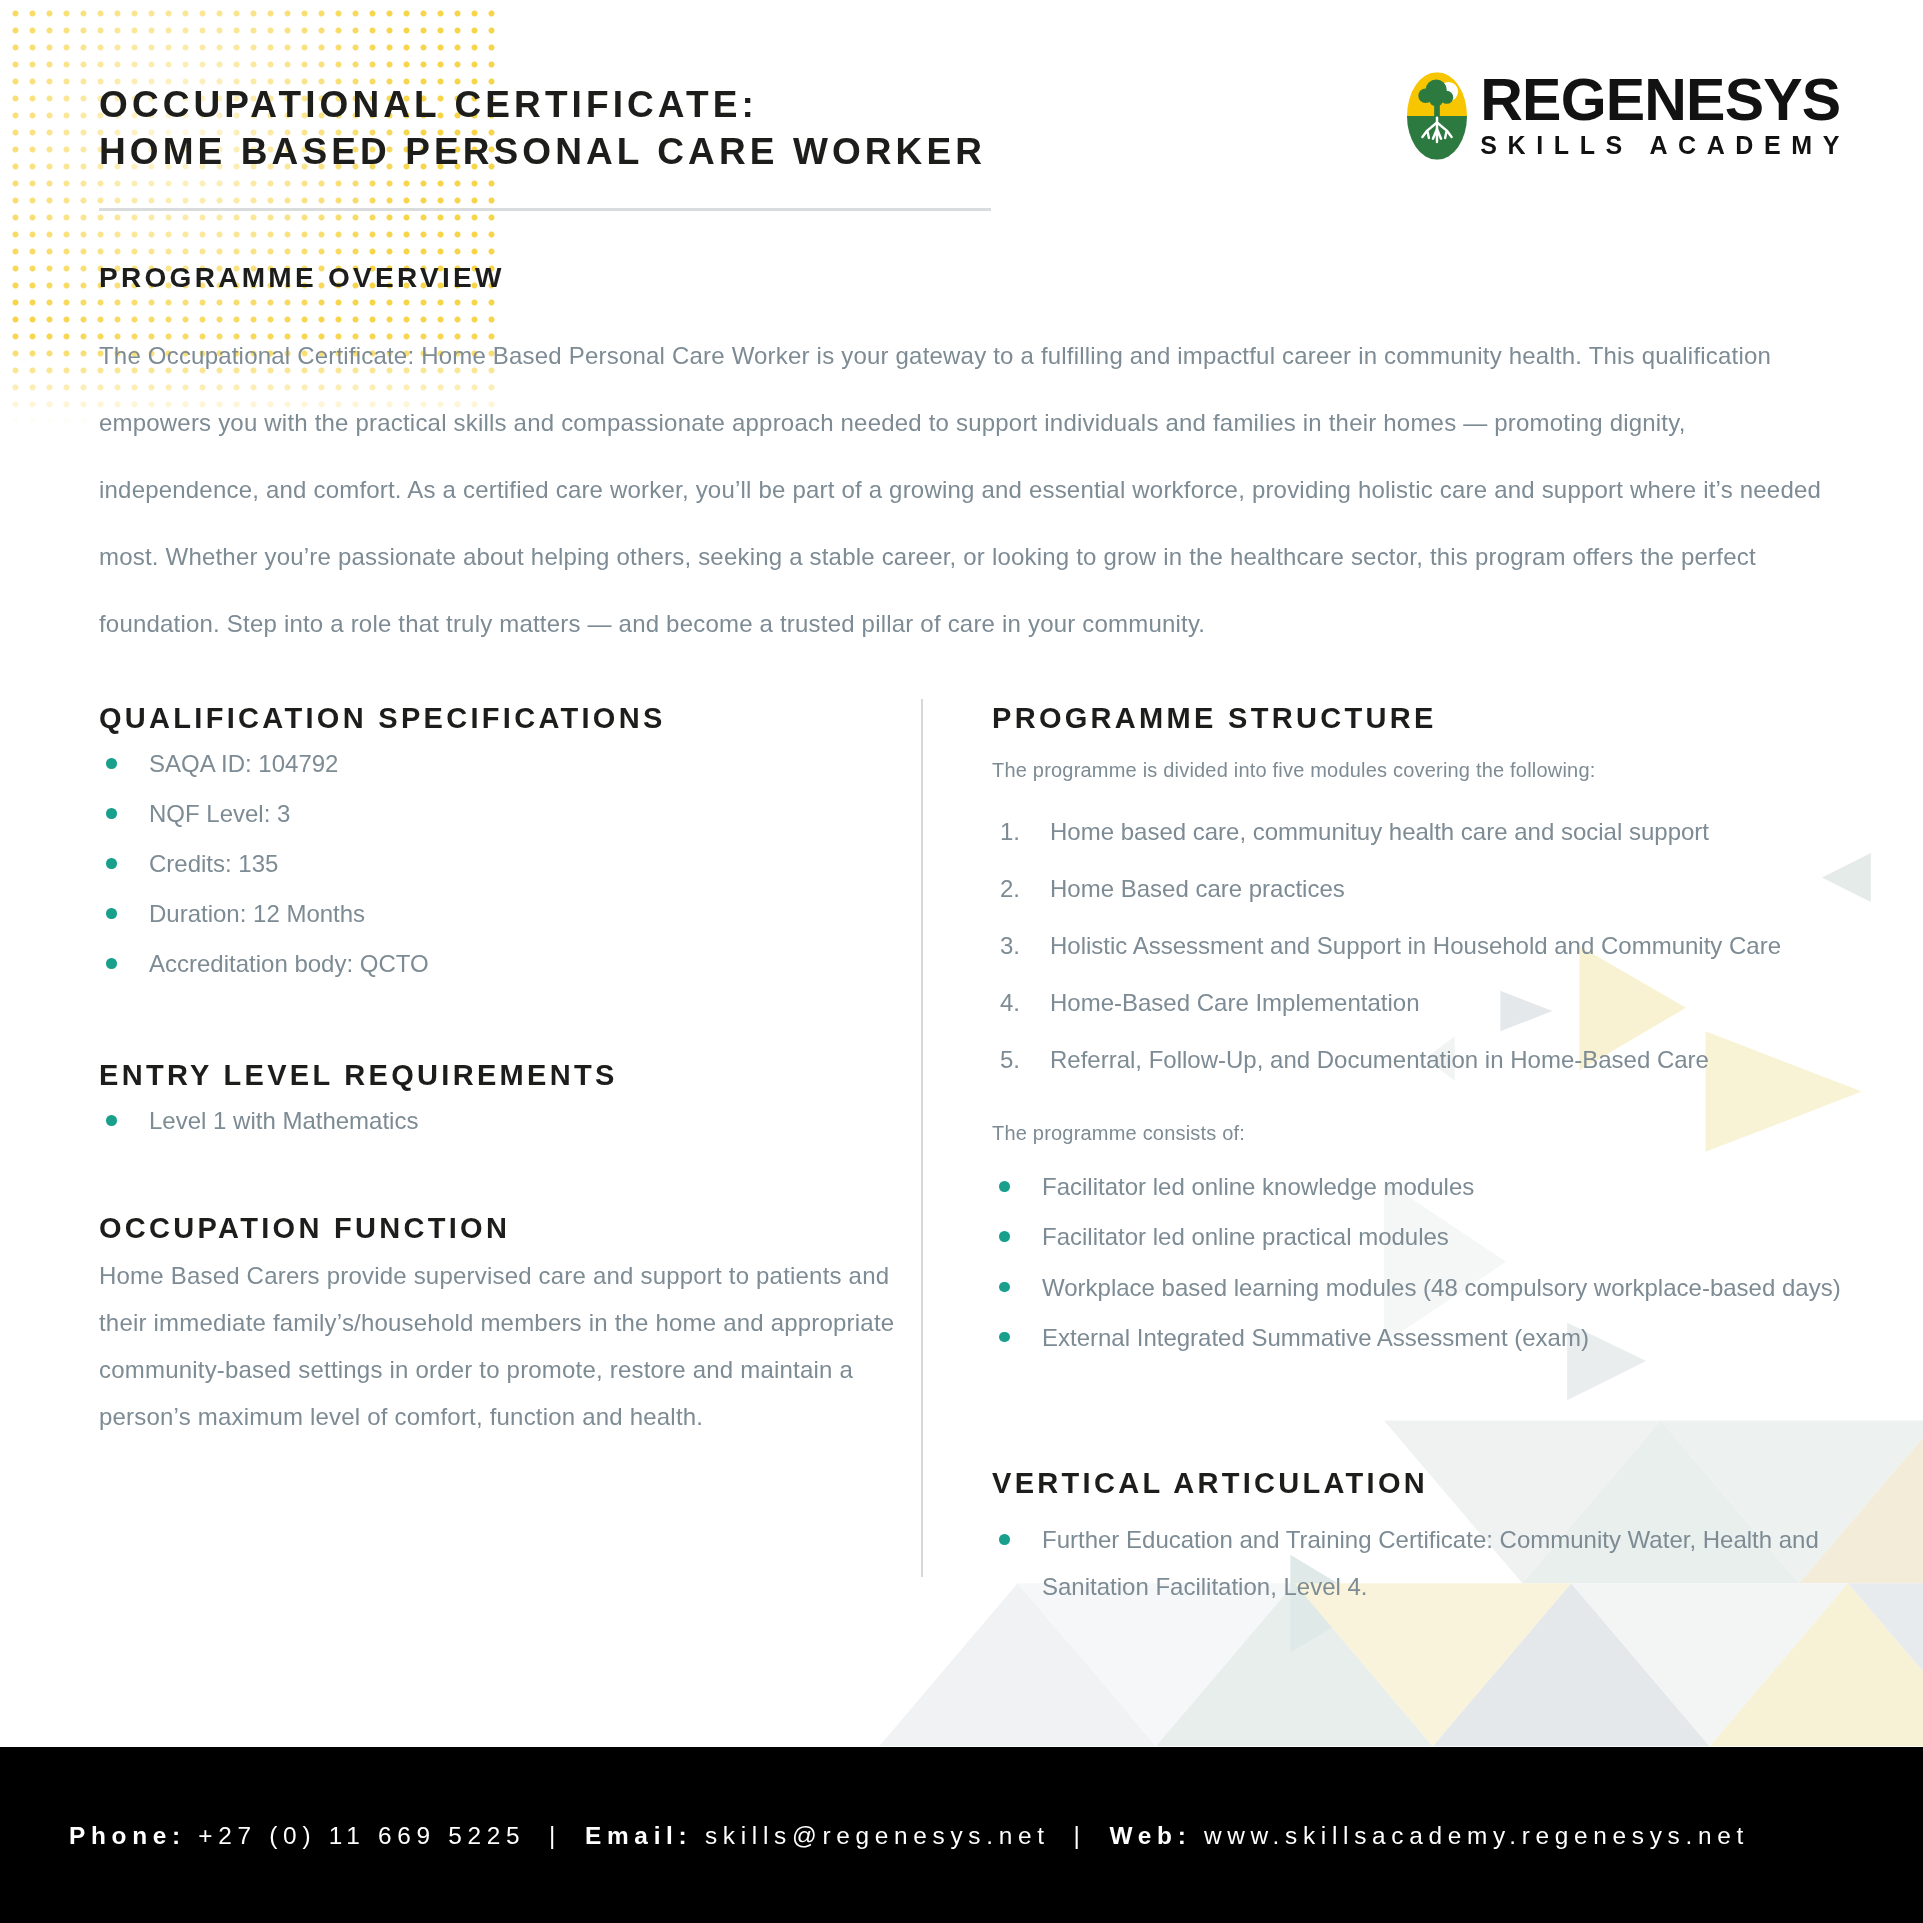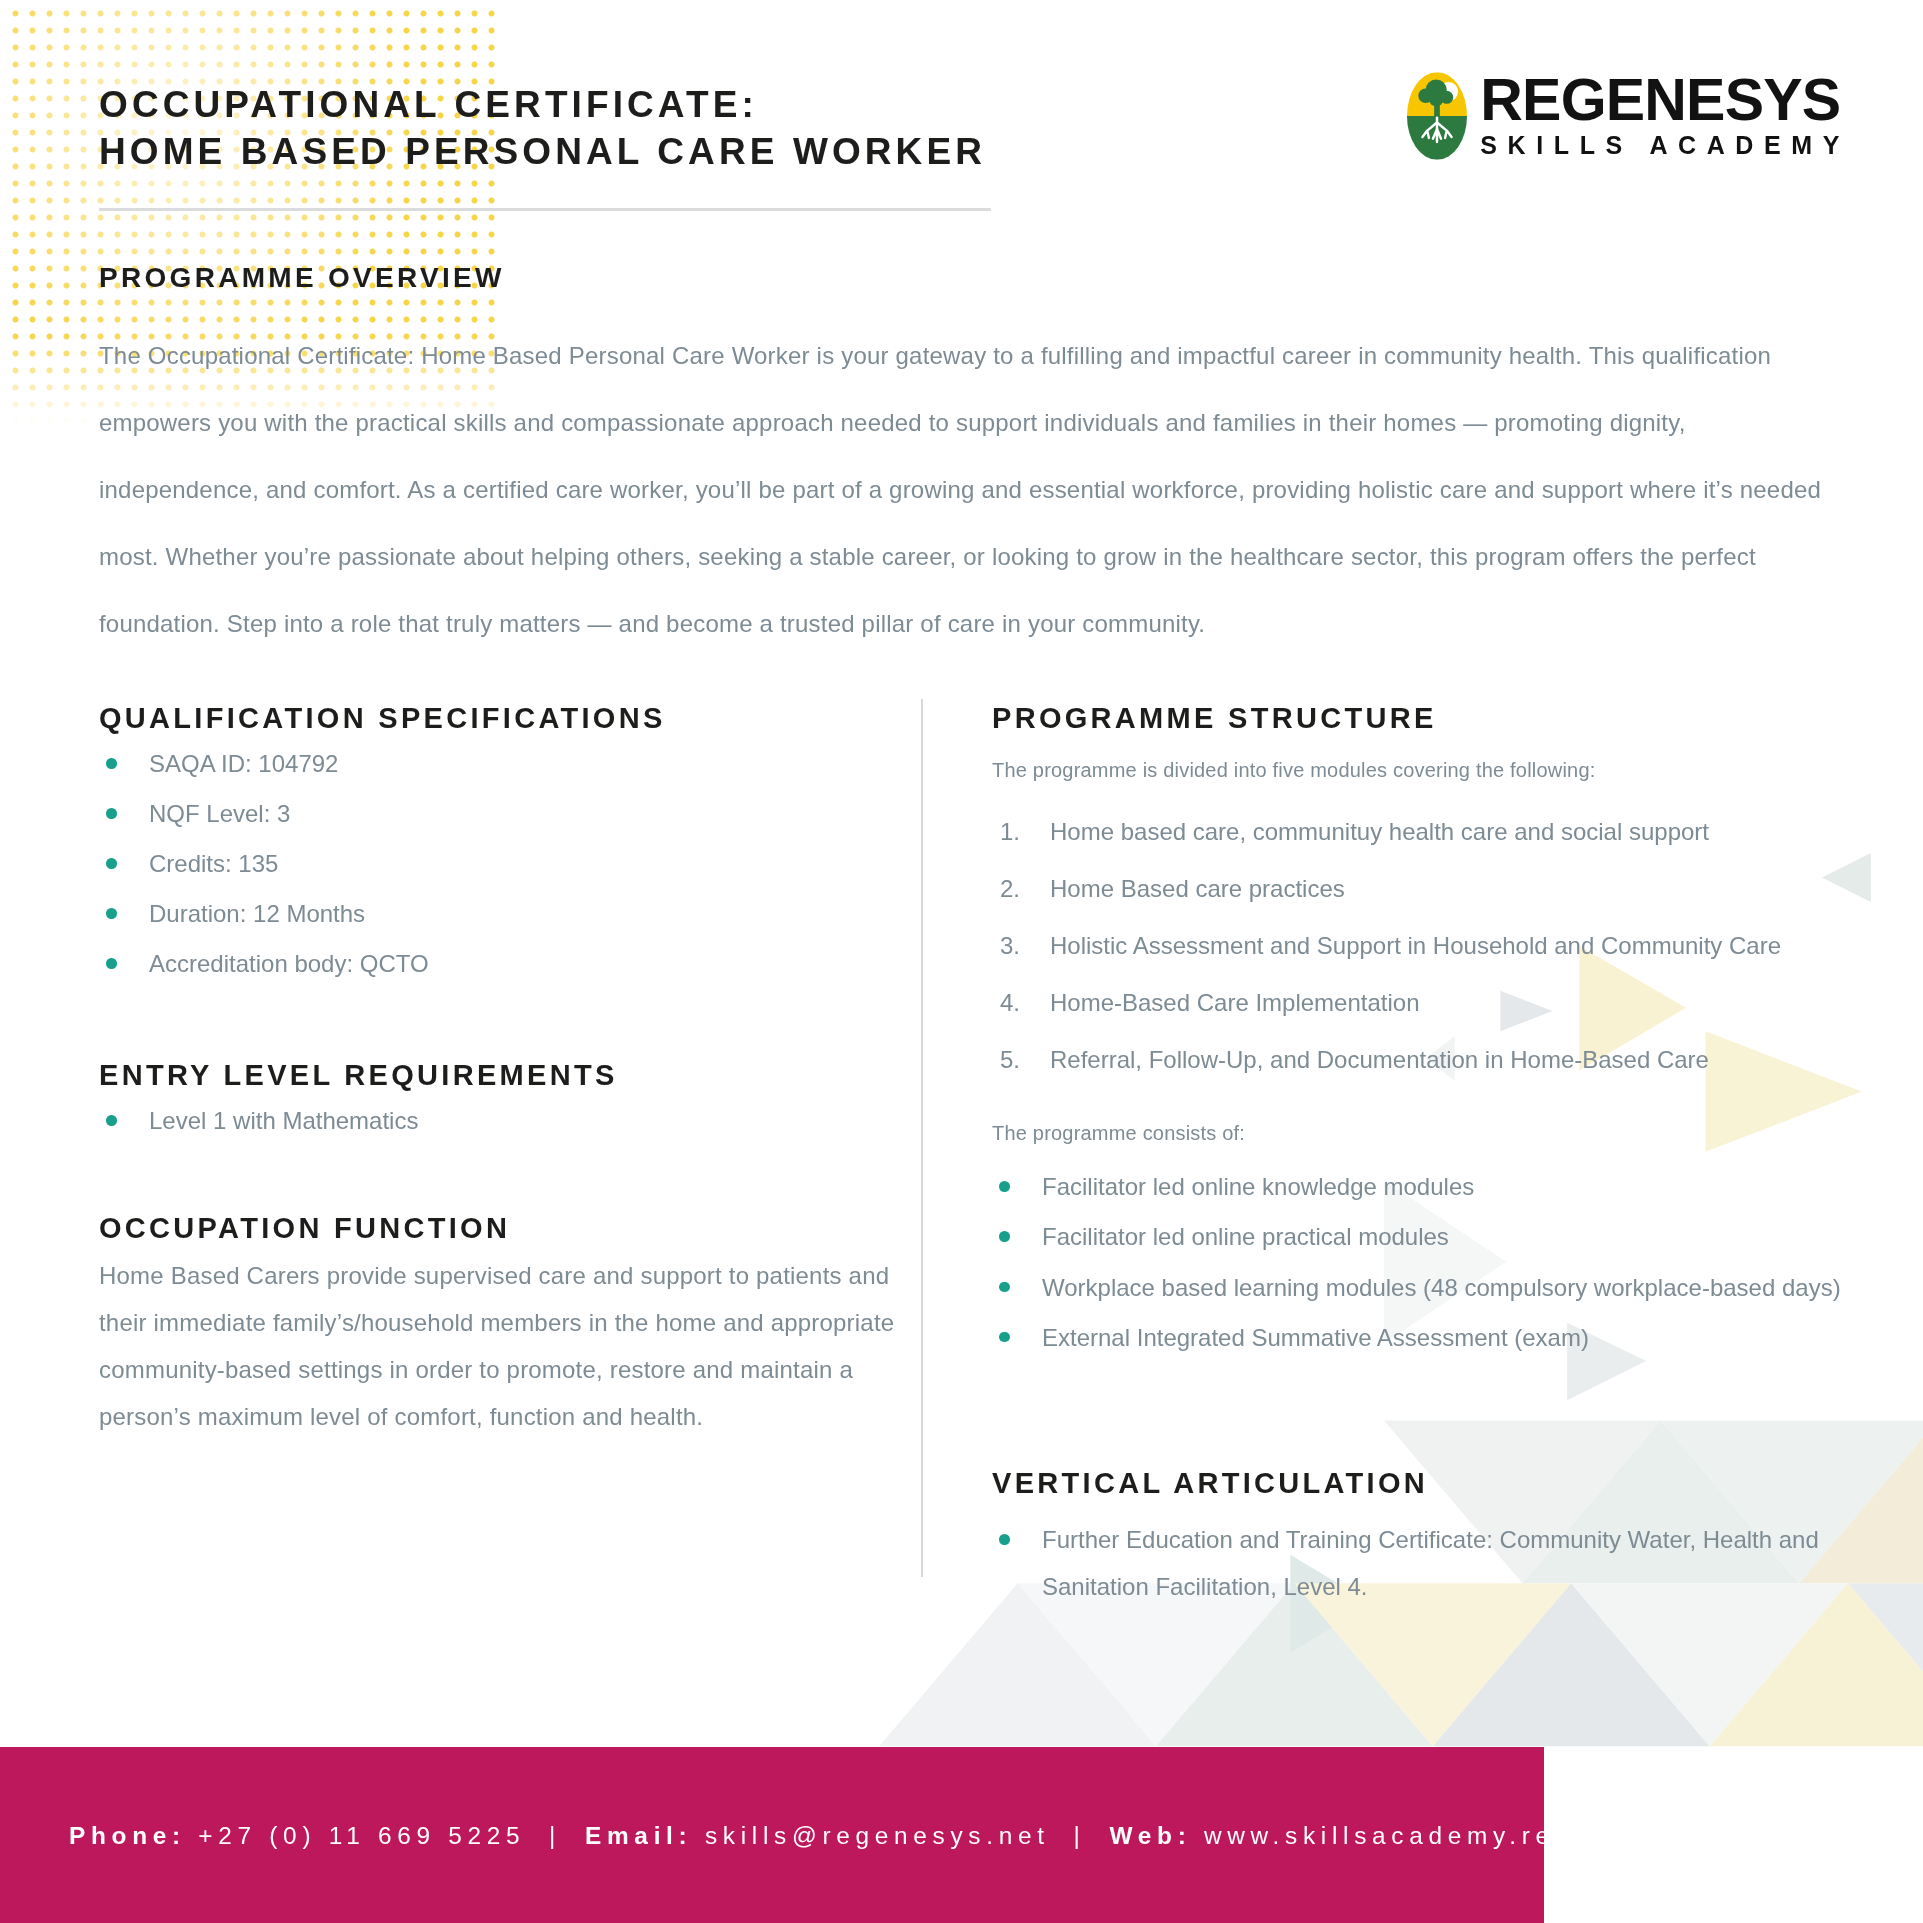--- a/index.html
+++ b/index.html
@@ -54,21 +54,21 @@
   ol.nlist li{position:relative;padding-left:50px;line-height:29px;margin-bottom:28px;counter-increment:mod;}
   ol.nlist li::before{content:counter(mod) ".";position:absolute;left:0;top:0;color:#7d8b94;}
 
   .para{font-size:24px;line-height:47px;letter-spacing:0.2px;margin:0;}
   .intro{font-size:20px;line-height:29px;letter-spacing:0.2px;margin:0;}
 
   
   .tris{position:absolute;left:814px;top:814px;width:1109px;height:933px;}
 
   
-  .footer{position:absolute;left:0;top:1747px;width:1544px;height:177px;background:#be185d;}
+  .footer{position:absolute;left:0;top:1747px;width:1923px;height:177px;background:#000000;}
   .footer-line{position:absolute;left:69px;top:75px;color:#ffffff;font-size:24.4px;
                letter-spacing:5.7px;white-space:nowrap;}
   .footer-line b{font-weight:bold;}
   .footer-line .sep{margin:0 11.4px;font-weight:300;}
   .footer-line .val{font-weight:normal;}
 </style>
 </head>
 <body>
 
 <div class="page">

